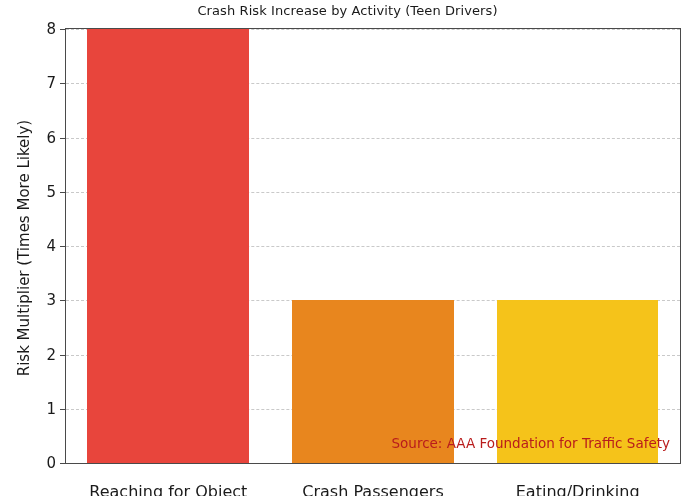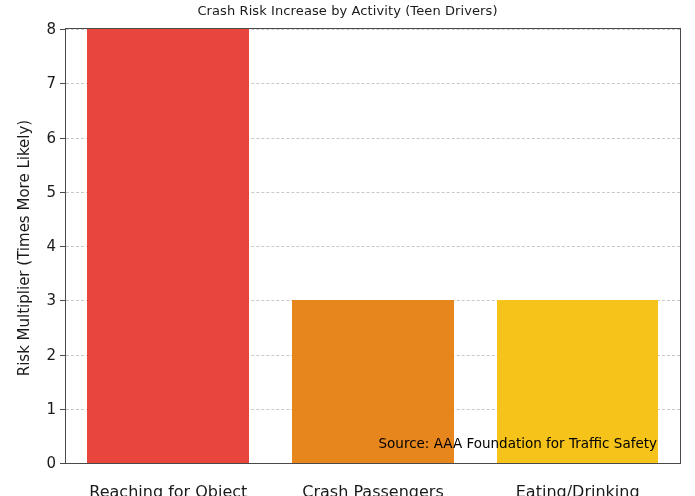--- a/index.html
+++ b/index.html
@@ -109,24 +109,24 @@
     margin-top: 19px;
     transform: translateX(-50%);
     font-size: 16px;
     color: #1a1a1a;
     white-space: nowrap;
   }
 
   
   #source-annotation {
     position: absolute;
-    right: 23px;
+    right: 10px;
     bottom: 12px;
     font-size: 13.5px;
-    color: #000000;
+    color: #b91c1c;
     white-space: nowrap;
   }
 </style>
 </head>
 <body>
 
 <div id="figure">
 
   <div id="chart-title">Crash Risk Increase by Activity (Teen Drivers)</div>
 

